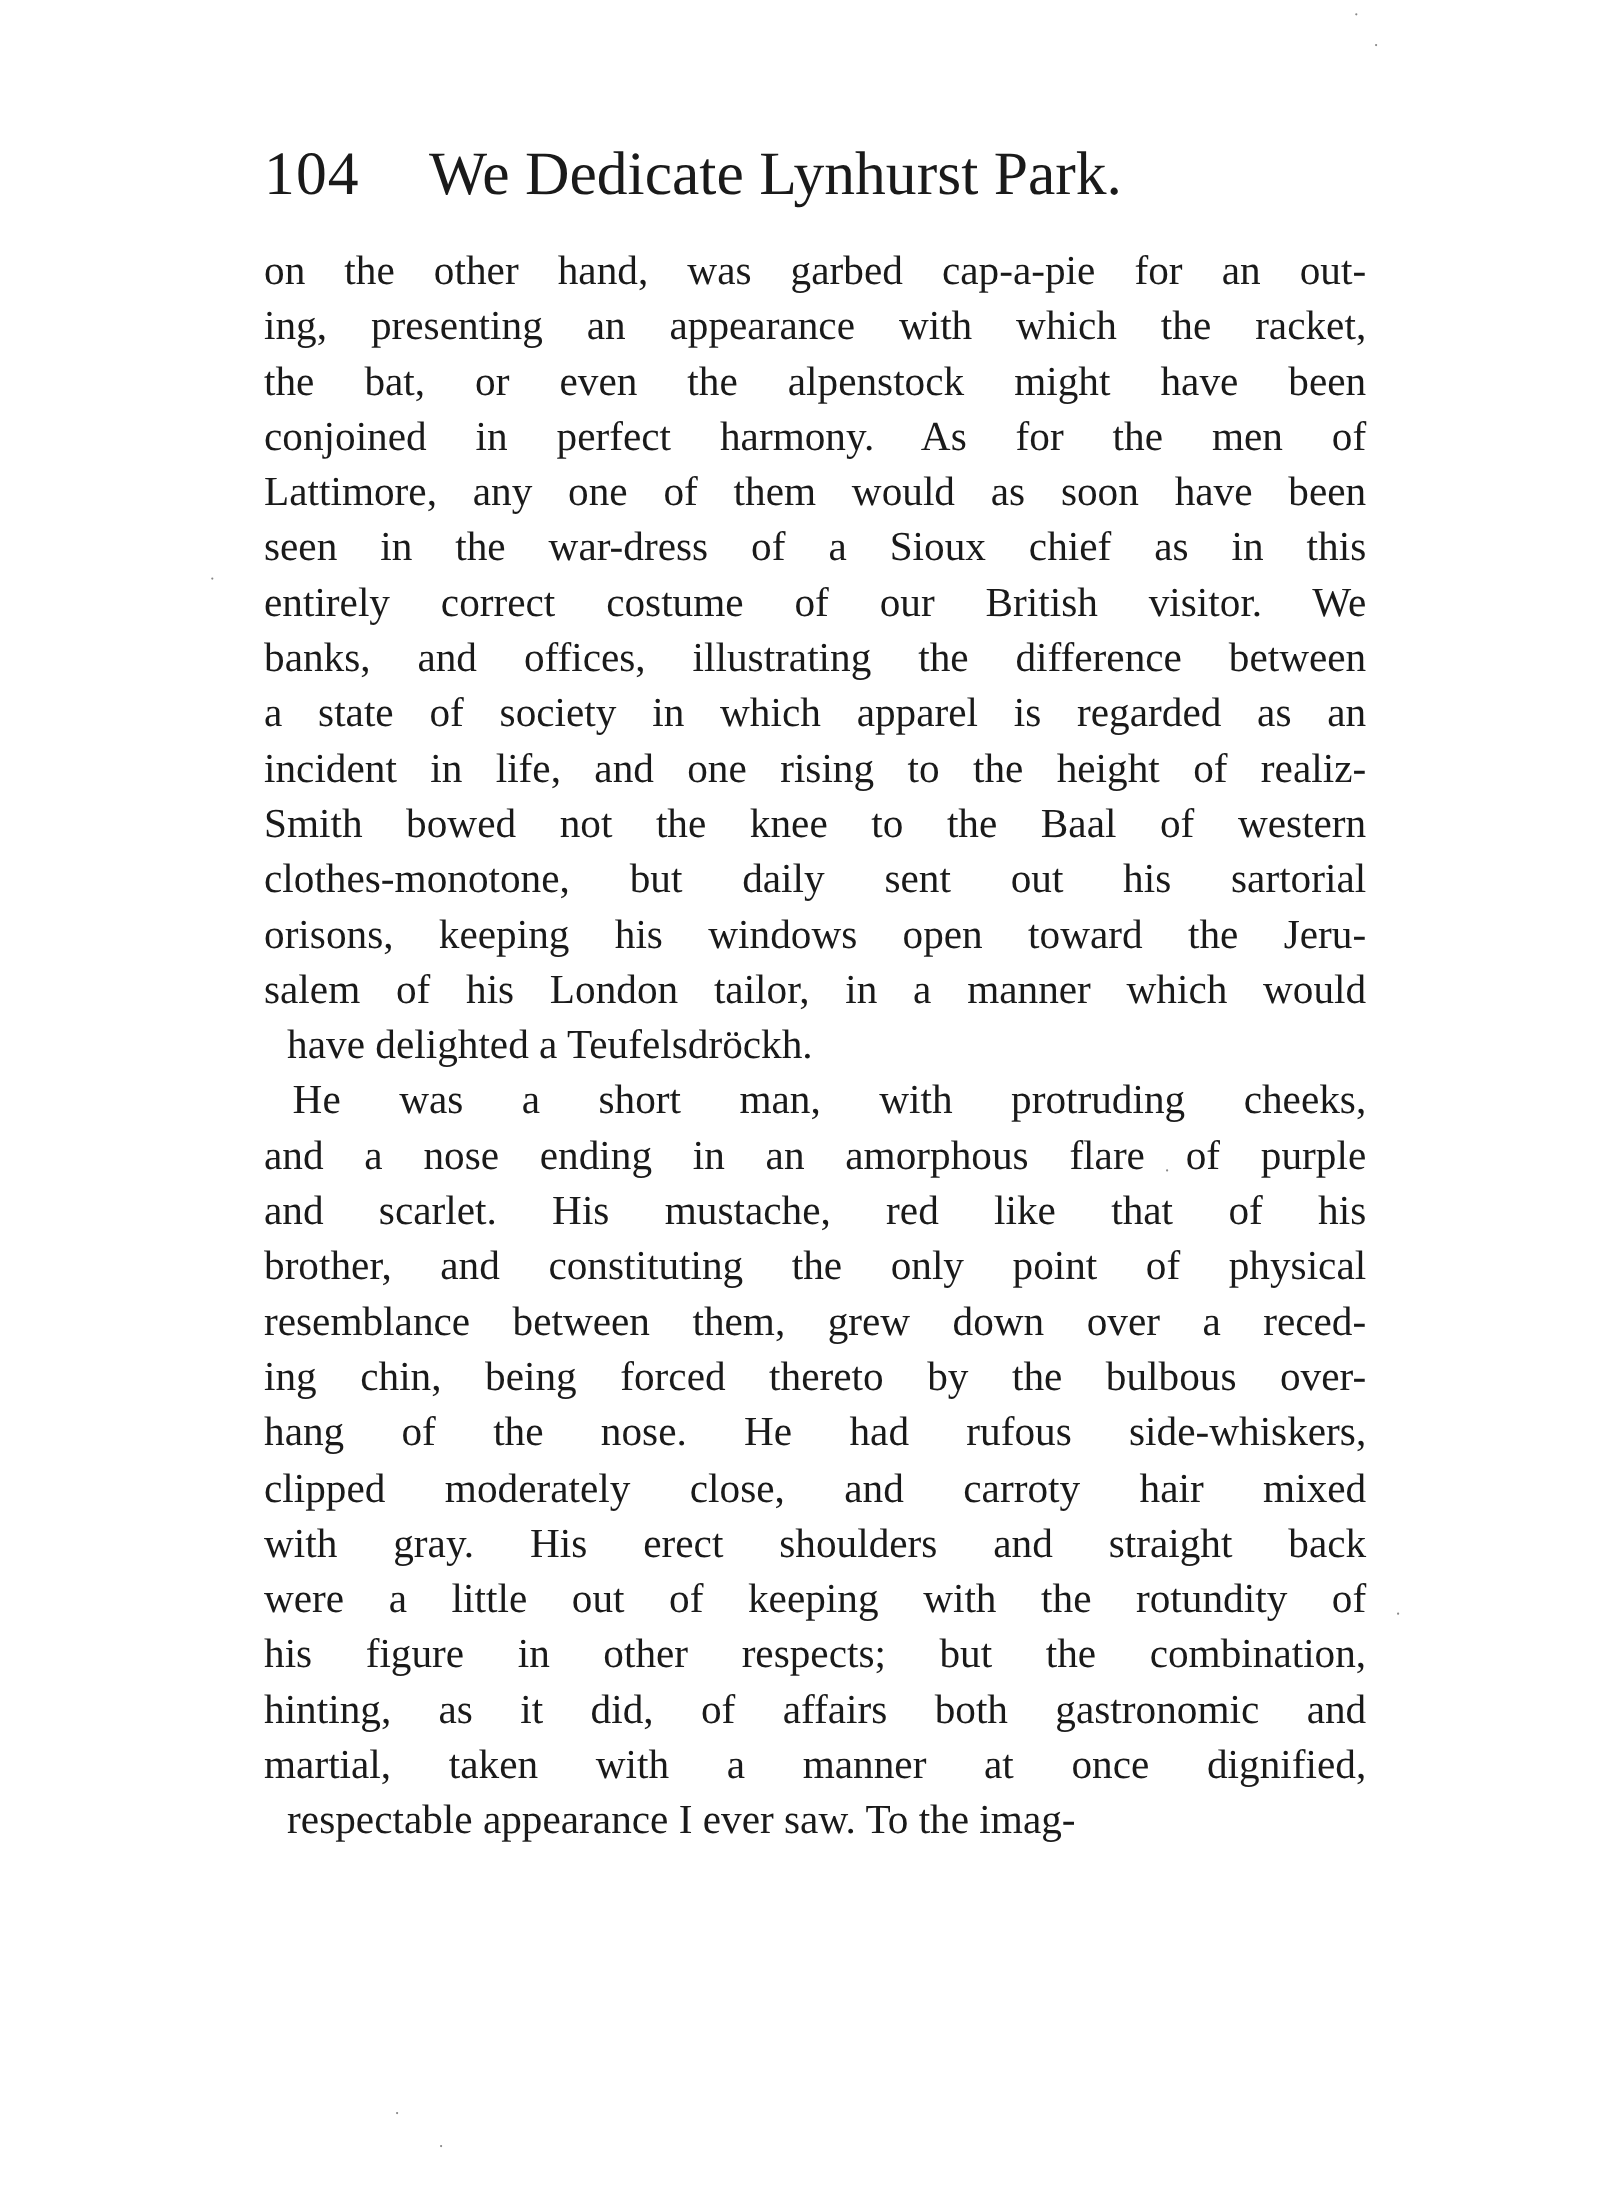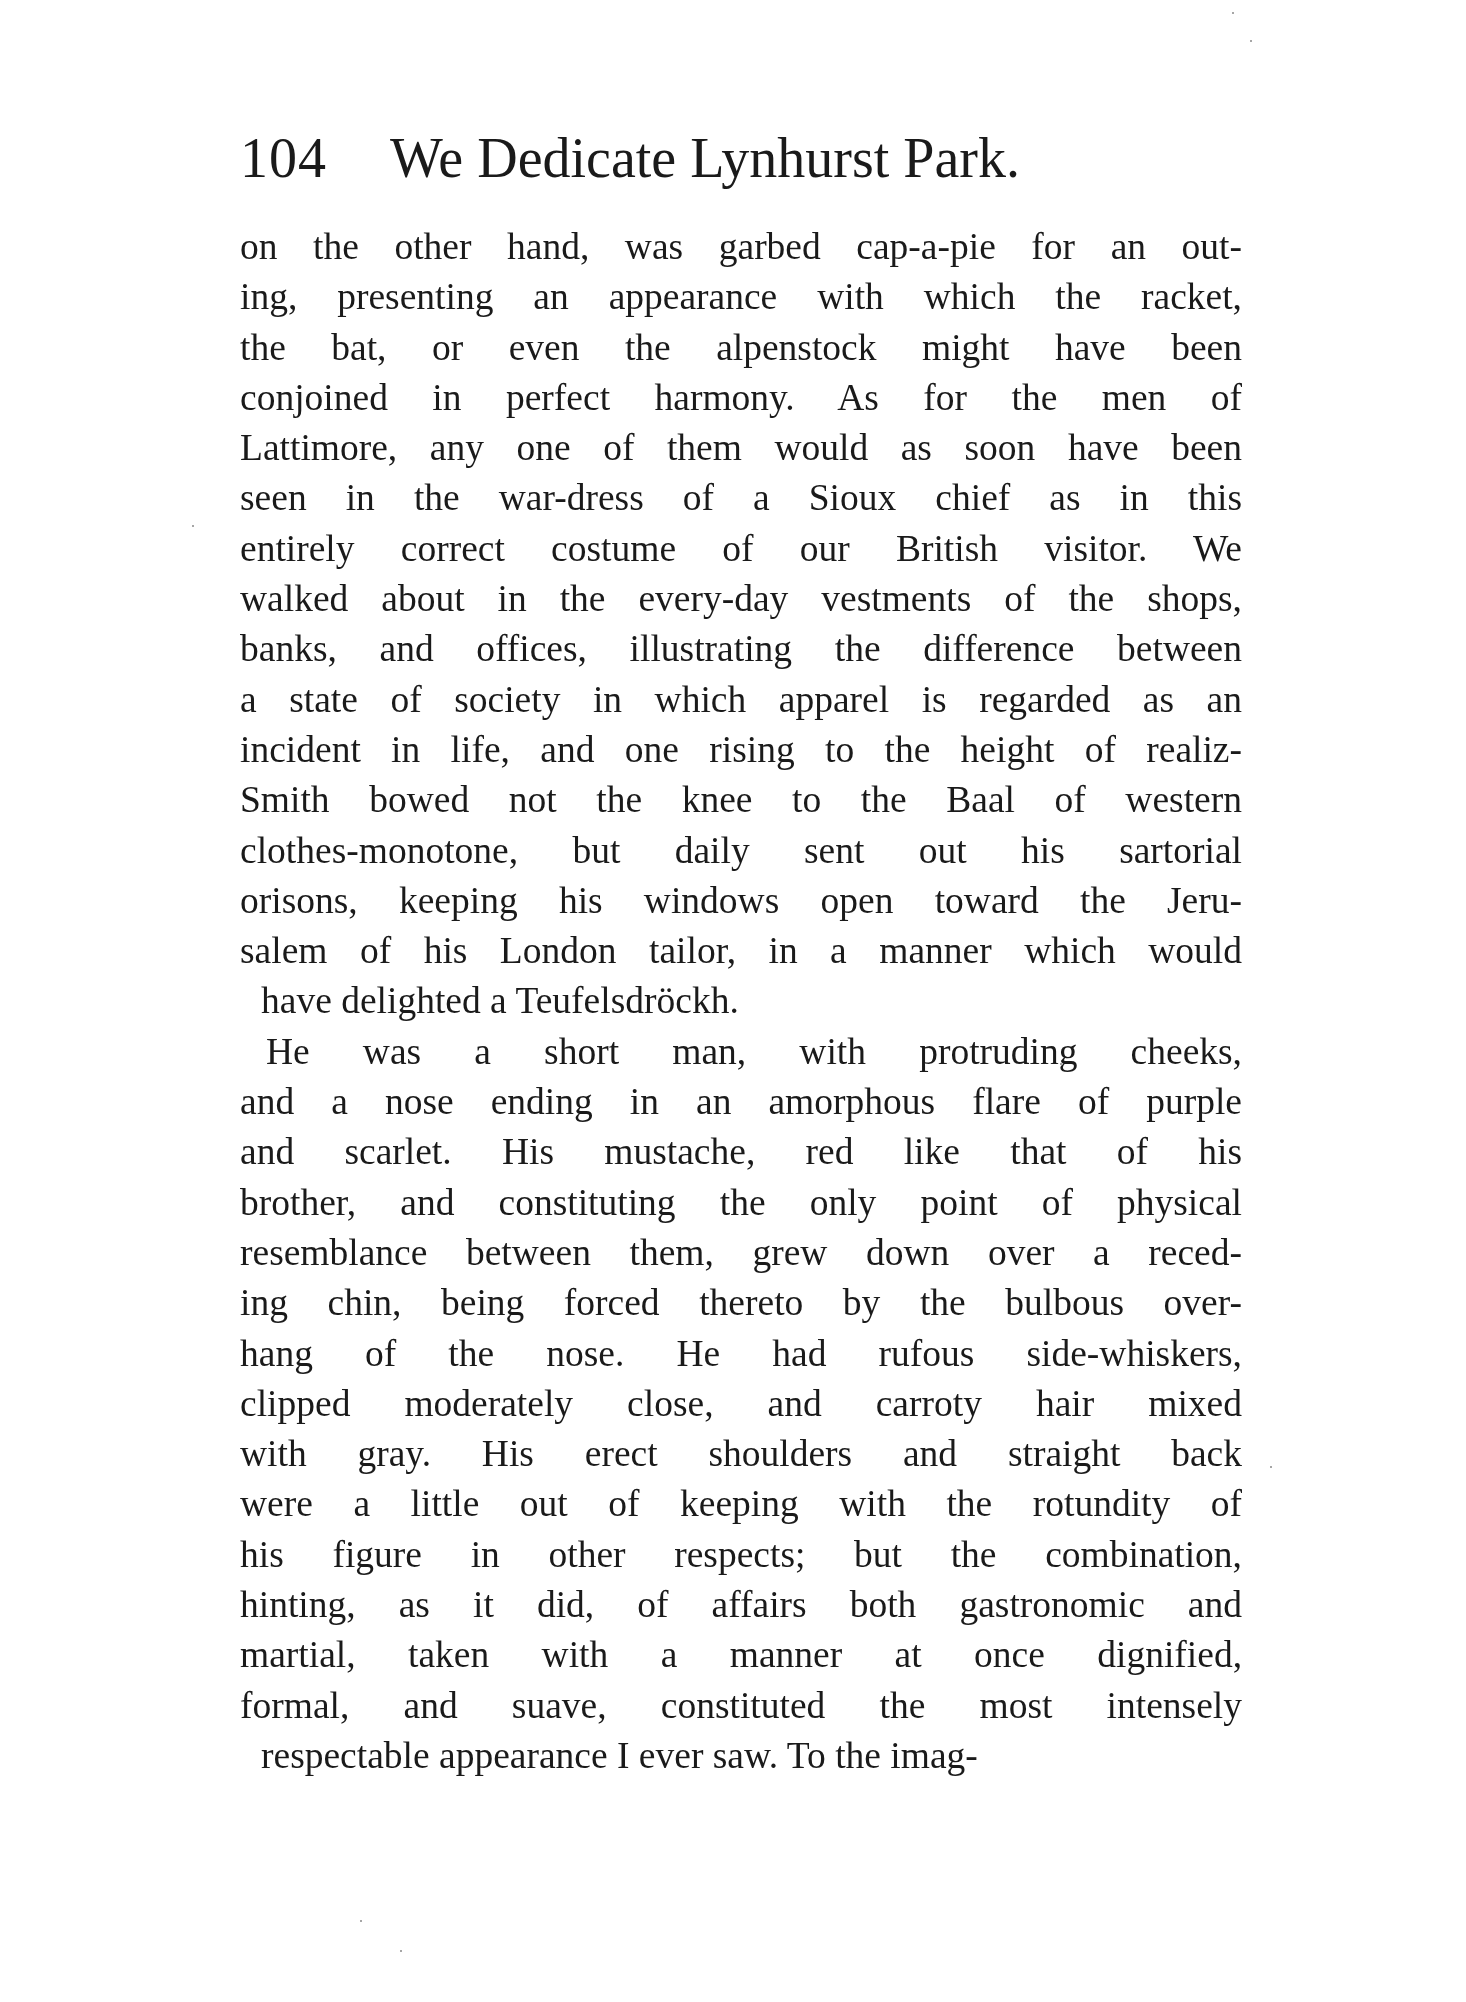--- a/index.html
+++ b/index.html
@@ -48,21 +48,20 @@
 
 <div class="body-text">
   <div id="para-0">
       <span class="line">on the other hand, was garbed cap-a-pie for an out-</span>
       <span class="line">ing, presenting an appearance with which the racket,</span>
       <span class="line">the bat, or even the alpenstock might have been</span>
       <span class="line">conjoined in perfect harmony. As for the men of</span>
       <span class="line">Lattimore, any one of them would as soon have been</span>
       <span class="line">seen in the war-dress of a Sioux chief as in this</span>
       <span class="line">entirely correct costume of our British visitor. We</span>
-      <span class="line">walked about in the every-day vestments of the shops,</span>
       <span class="line">banks, and offices, illustrating the difference between</span>
       <span class="line">a state of society in which apparel is regarded as an</span>
       <span class="line">incident in life, and one rising to the height of realiz-</span>
       <span class="line">Smith bowed not the knee to the Baal of western</span>
       <span class="line">clothes-monotone, but daily sent out his sartorial</span>
       <span class="line">orisons, keeping his windows open toward the Jeru-</span>
       <span class="line">salem of his London tailor, in a manner which would</span>
       <span class="line last">have delighted a Teufelsdröckh.</span>
     </div>
   <div id="para-1">
@@ -72,21 +71,20 @@
       <span class="line">brother, and constituting the only point of physical</span>
       <span class="line">resemblance between them, grew down over a reced-</span>
       <span class="line">ing chin, being forced thereto by the bulbous over-</span>
       <span class="line">hang of the nose. He had rufous side-whiskers,</span>
       <span class="line">clipped moderately close, and carroty hair mixed</span>
       <span class="line">with gray. His erect shoulders and straight back</span>
       <span class="line">were a little out of keeping with the rotundity of</span>
       <span class="line">his figure in other respects; but the combination,</span>
       <span class="line">hinting, as it did, of affairs both gastronomic and</span>
       <span class="line">martial, taken with a manner at once dignified,</span>
-      <span class="line">formal, and suave, constituted the most intensely</span>
       <span class="line last">respectable appearance I ever saw. To the imag-</span>
     </div>
 </div>
 
 <div class="speck" style="left:1232px;top:12px;"></div>
 <div class="speck" style="left:1250px;top:40px;"></div>
 <div class="speck" style="left:192px;top:525px;"></div>
 <div class="speck" style="left:1060px;top:1063px;"></div>
 <div class="speck" style="left:1270px;top:1466px;"></div>
 <div class="speck" style="left:360px;top:1920px;"></div>

